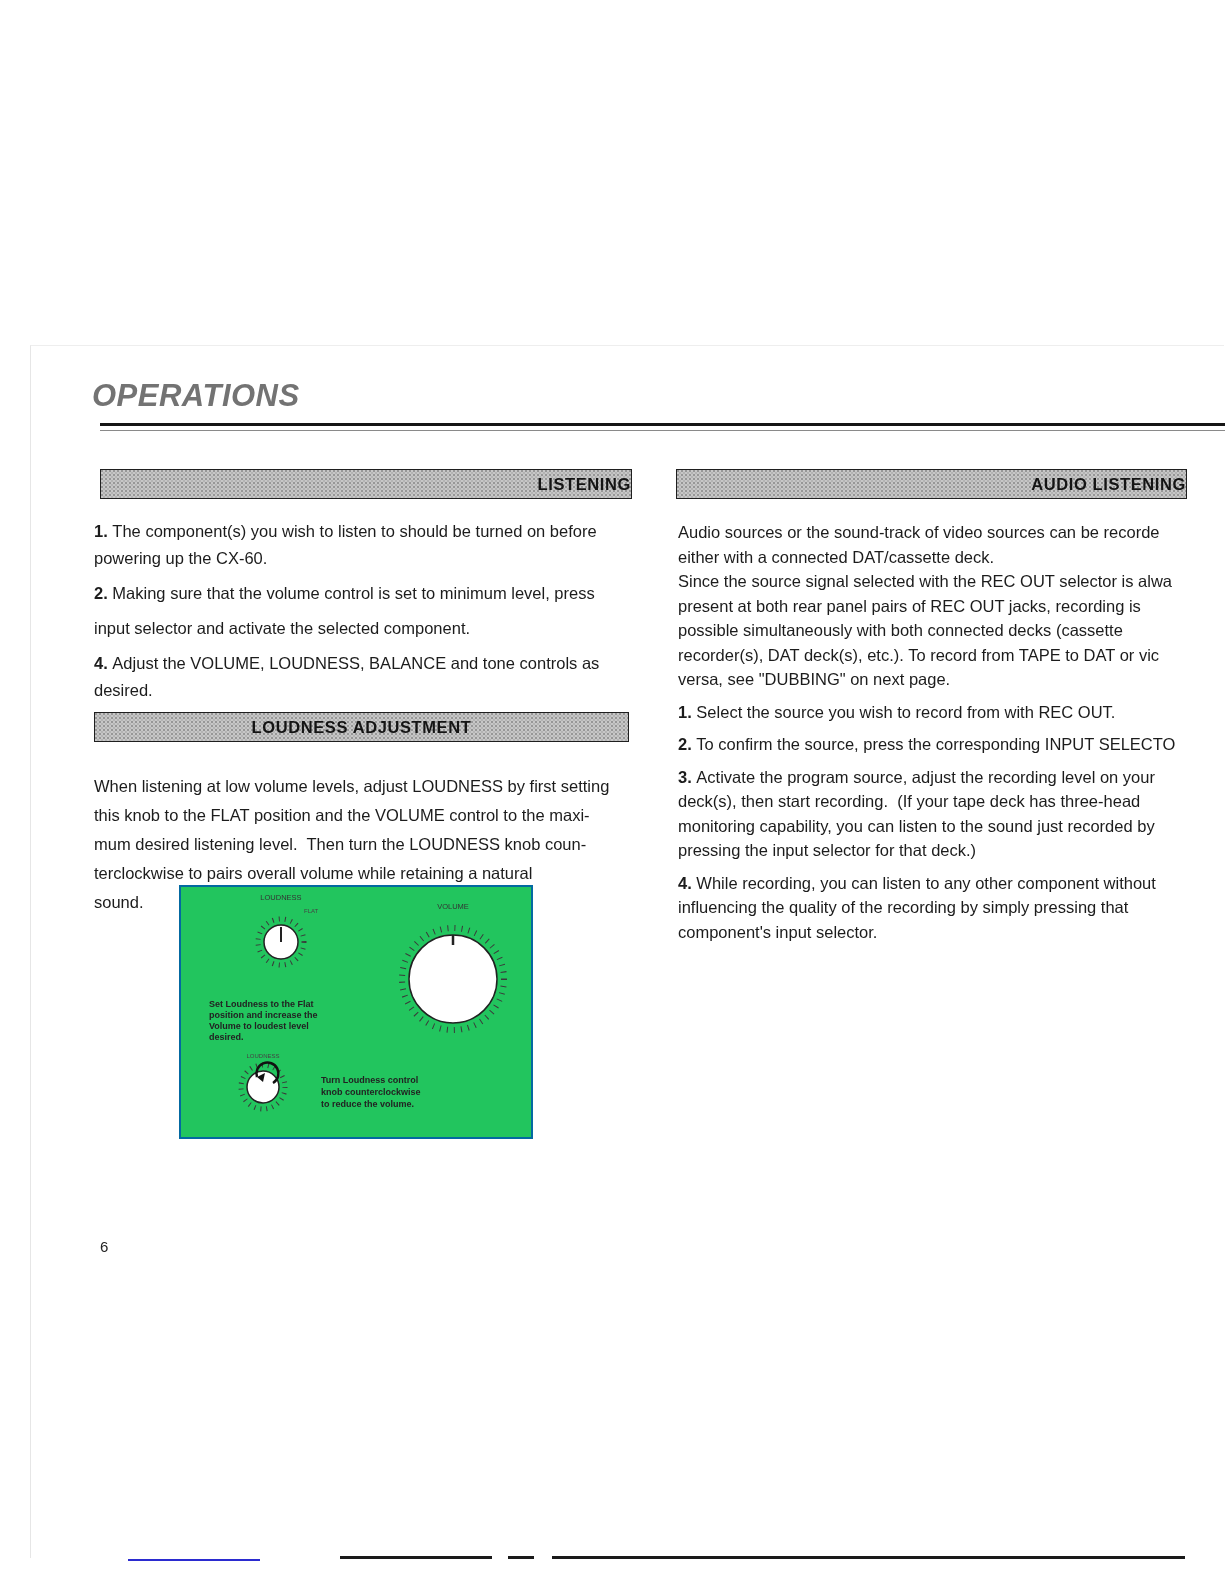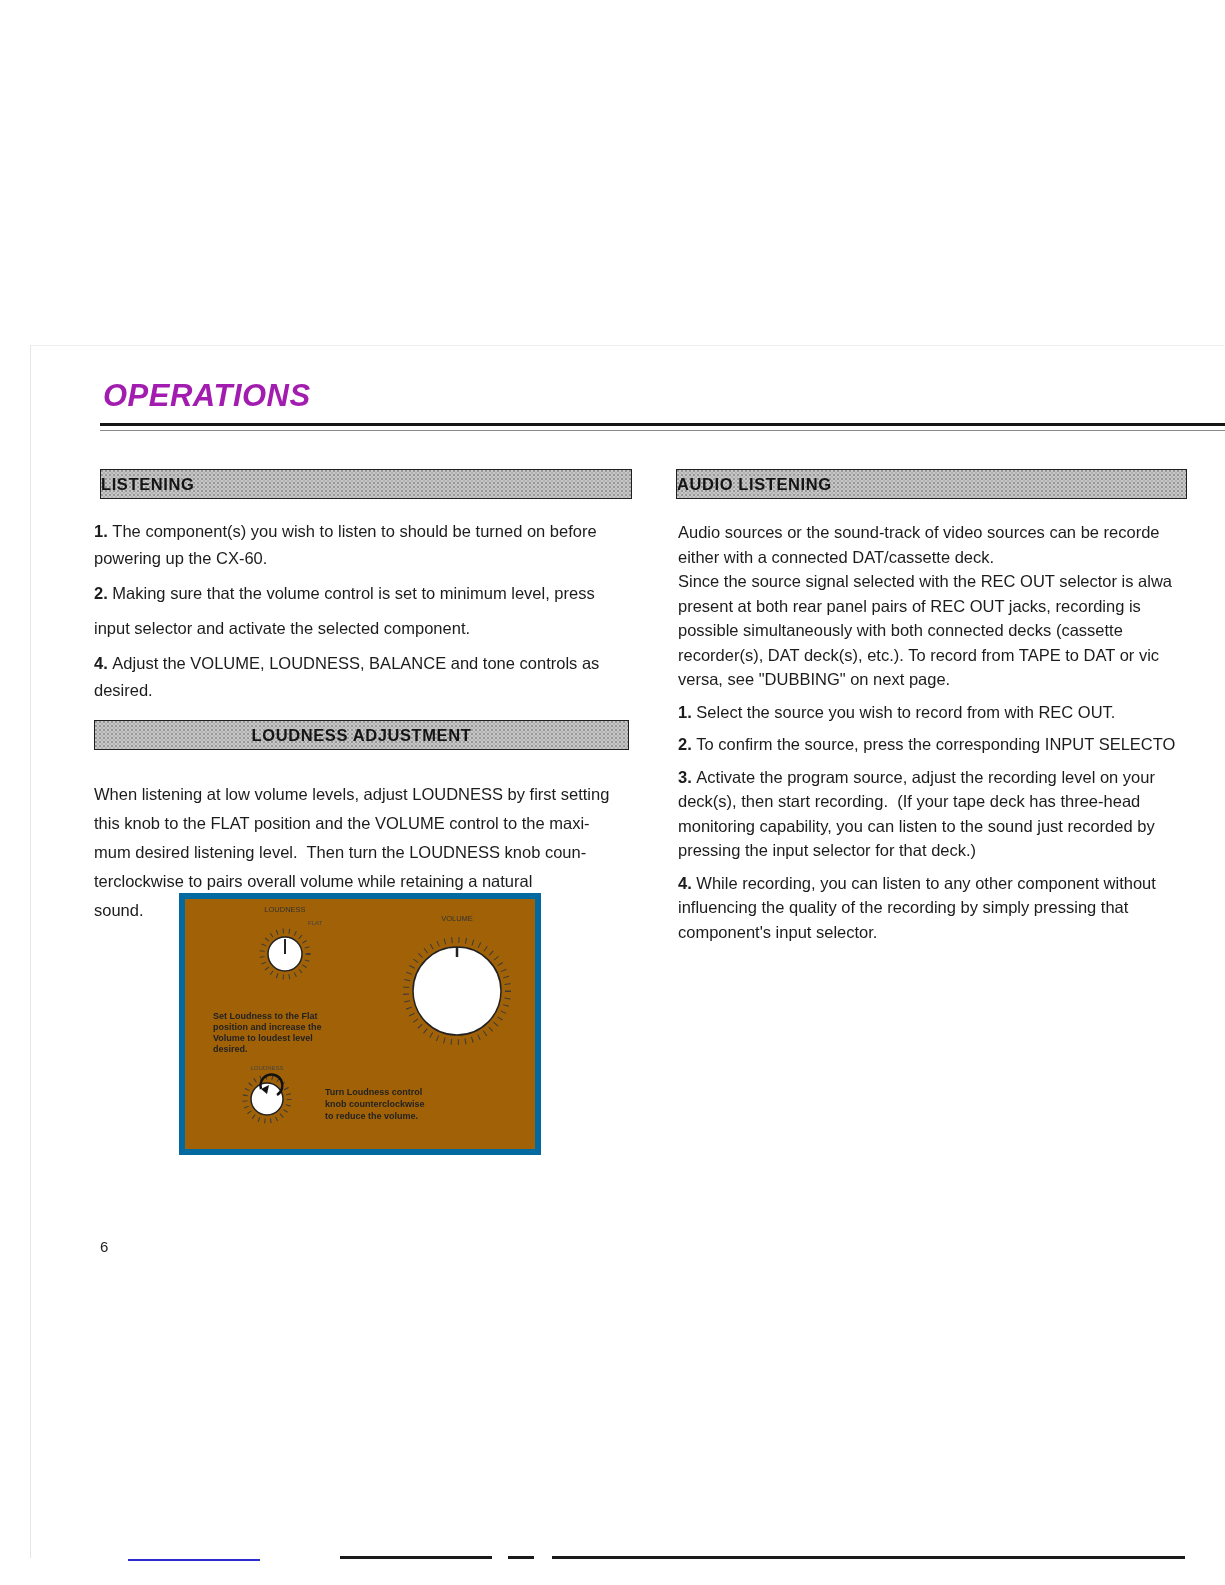--- a/index.html
+++ b/index.html
@@ -11,55 +11,55 @@
     font-family:"Liberation Sans", sans-serif;
     color:#1c1c1c;
   }
   
   .scan-frame {
     position:absolute; left:30px; top:345px; width:1193px; height:1212px;
     border-left:1px solid #e6e6e6; border-top:1px solid #eeeeee;
     pointer-events:none;
   }
   .doc-title {
-    position:absolute; left:103px; top:378px;
+    position:absolute; left:92px; top:378px;
     font-size:31px; font-weight:bold; font-style:italic;
-    letter-spacing:0.5px; color:#a21caf;
+    letter-spacing:0.5px; color:#737373;
   }
   .title-rule {
     position:absolute; left:100px; top:423px; width:1125px; height:3px;
     background:#161616;
   }
   .title-rule2 {
     position:absolute; left:100px; top:430px; width:1125px; height:1px;
     background:#8a8a8a;
   }
   .section-bar {
     position:absolute; height:28px; line-height:28px;
     border:1px solid #1f1f1f;
     background-color:#c7c7c7;
     background-image:
       radial-gradient(circle at 1px 1px, #979797 0.8px, transparent 0.9px),
       radial-gradient(circle at 3px 3px, #b3b3b3 0.8px, transparent 0.9px);
     background-size:4px 4px;
-    text-align:left; font-weight:bold; font-size:16.5px;
+    text-align:right; font-weight:bold; font-size:16.5px;
     letter-spacing:0.6px; color:#141414;
   }
   .bar-left  { left:100px; top:469px; width:530px; }
   .bar-right { left:676px; top:469px; width:509px; }
 
   .col-left {
     position:absolute; left:94px; top:518px; width:535px;
     font-size:16.5px;
   }
   .col-left .tline { line-height:27px; }
   .col-left .step { margin-bottom:8px; }
 
   .loudness-bar {
-    position:relative; margin-top:16px; margin-bottom:30px;
+    position:relative; margin-top:8px; margin-bottom:30px;
     height:28px; line-height:28px;
     border:1px solid #1f1f1f;
     background-color:#c7c7c7;
     background-image:
       radial-gradient(circle at 1px 1px, #979797 0.8px, transparent 0.9px),
       radial-gradient(circle at 3px 3px, #b3b3b3 0.8px, transparent 0.9px);
     background-size:4px 4px;
     text-align:center; font-weight:bold; font-size:16.5px;
     letter-spacing:0.6px; color:#141414;
   }
@@ -73,22 +73,22 @@
     font-size:16.5px;
   }
   .col-right .tline { line-height:24.5px; }
   .col-right .step { margin-top:8px; }
   .col-right .intro { margin-bottom:4px; }
 
   .figure-box {
     position:relative;
     margin-left:85px; margin-top:-32px;
     width:350px; height:250px;
-    border:6px solid #0369a1;
-    background:#a16207;
+    border:2px solid #0369a1;
+    background:#22c55e;
   }
   .figure-box svg { display:block; }
 
   .page-number {
     position:absolute; left:100px; top:1238px; font-size:15px; color:#222;
   }
 
   .artifact { position:absolute; height:3px; background:#1a1a1a; }
   .artifact-blue { position:absolute; height:2px; background:#2b2bd0; }
 </style>

